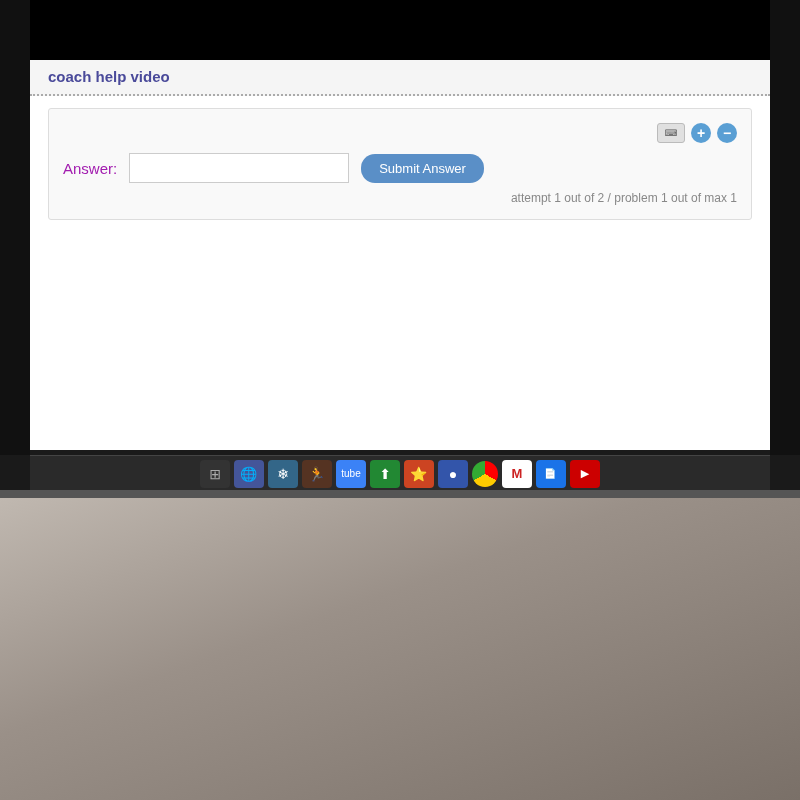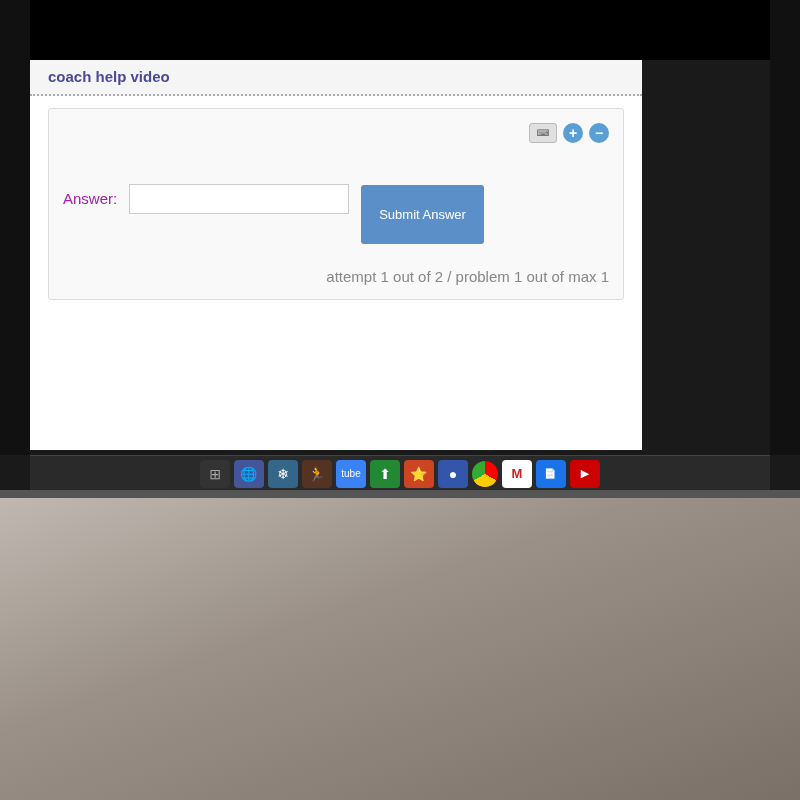--- a/index.html
+++ b/index.html
@@ -10,21 +10,21 @@
       overflow: hidden;
       background: #1a1a1a;
       font-family: Arial, sans-serif;
     }
 
     
     .browser-content {
       position: absolute;
       top: 60px;
       left: 30px;
-      width: 612px;
+      width: 740px;
       height: 390px;
       background: #fff;
       overflow: hidden;
     }
 
     
     .coach-link-area {
       background: #f5f5f5;
       padding: 8px 18px;
       border-bottom: 2px dotted #aaa;
@@ -120,32 +120,31 @@
       background: #fff;
       padding: 0 6px;
       font-size: 14px;
       outline: none;
     }
 
     .submit-btn {
       background: #5a8fc7;
       color: #fff;
       border: none;
-      padding: 22px 18px;
+      padding: 7px 18px;
       font-size: 13px;
-      border-radius: 3px;
+      border-radius: 14px;
       cursor: pointer;
-      margin-top: 32px;
     }
 
     .attempt-text {
       text-align: right;
-      font-size: 15px;
+      font-size: 12px;
       color: #888;
-      margin-top: 24px;
+      margin-top: 8px;
     }
 
     
     .taskbar {
       position: absolute;
       top: 455px;
       left: 30px;
       width: 740px;
       height: 36px;
       background: #2a2a2a;

